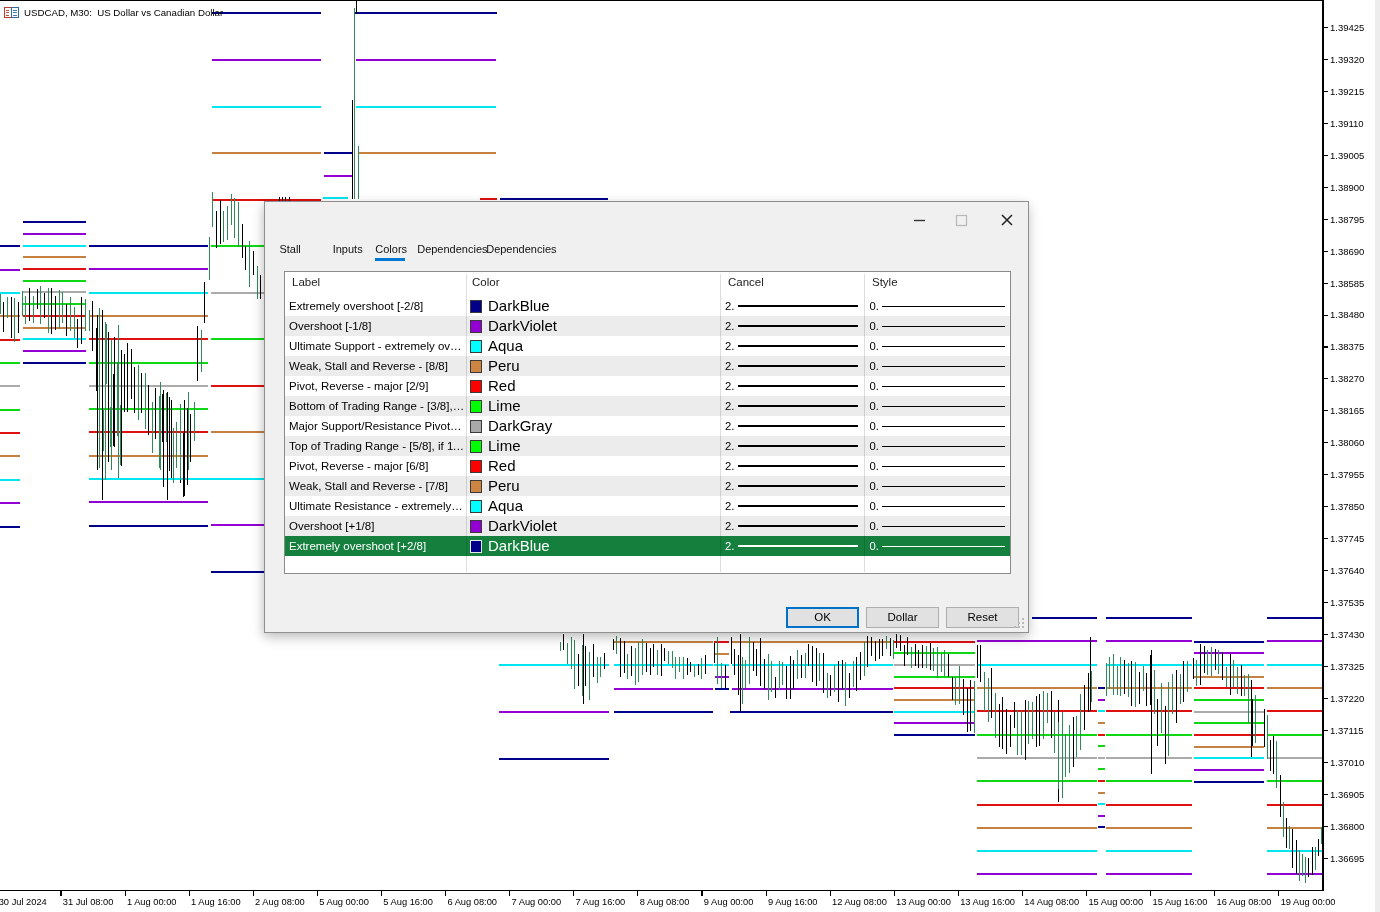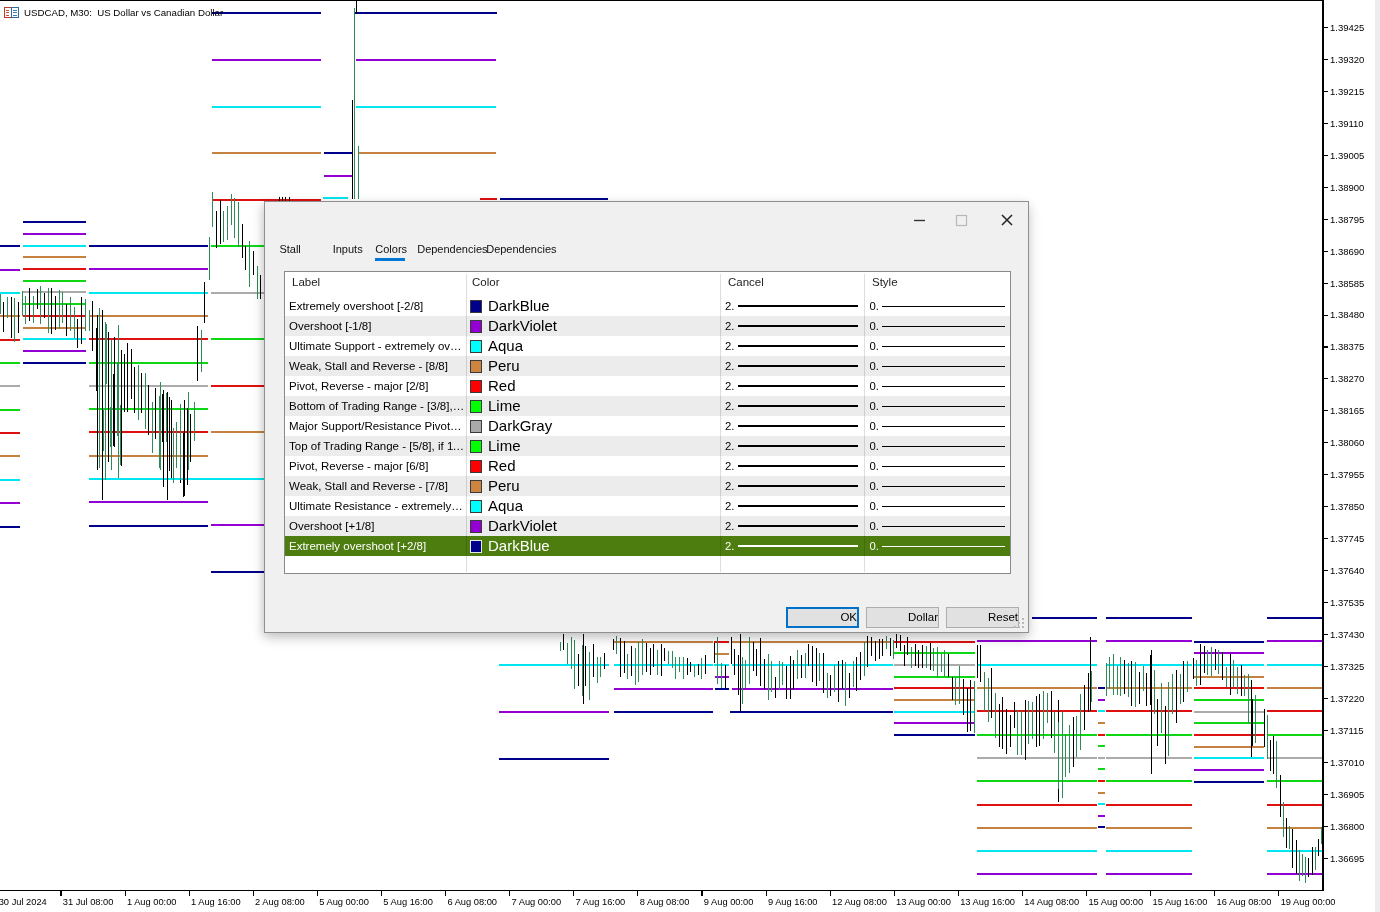--- a/index.html
+++ b/index.html
@@ -9,31 +9,31 @@
 #ttl{position:absolute;left:0;top:0;width:100%;height:31px;background:#fff;
  font-size:11.7px;color:#111;line-height:31px;padding-left:9.5px}
 .tab{position:absolute;top:41px;font-size:11px;color:#111}
 #tabline{position:absolute;left:109.6px;top:56.2px;width:30.5px;height:2.6px;background:#0077d4}
 #tbl{position:absolute;left:19px;top:68.5px;width:727px;height:303px;background:#fff;
  border:1px solid #8a8a8a;overflow:hidden}
 .hd{position:absolute;top:4.5px;font-size:11.5px;color:#222}
 .hsep{position:absolute;top:2px;height:298px;width:1px;background:rgba(0,0,0,.13);z-index:5}
 .row{position:absolute;left:0;width:100%;height:20px;background:#fff}
 .row.alt{background:#ececec}
-.row.sel{background:#4d7c0f}
+.row.sel{background:#15803d}
 .c-lab{position:absolute;left:4px;top:0;font-size:11.5px;line-height:20px;white-space:nowrap;
  overflow:hidden;text-overflow:ellipsis;max-width:176px}
 .chip{position:absolute;left:184.5px;top:3.5px;width:12.5px;height:13px;border:1px solid #3a3a3a}
 .c-col{position:absolute;left:203px;top:0;font-size:15px;line-height:20px}
 .c-w{position:absolute;left:440px;top:0;font-size:11.3px;line-height:20px}
 .wline{position:absolute;left:453px;top:9px;width:120px;height:2px}
 .c-s{position:absolute;left:584.5px;top:0;font-size:11.3px;line-height:20px}
 .sline{position:absolute;left:597px;top:9.5px;width:123px;height:1px}
 .btn{position:absolute;top:404.5px;width:73px;height:21px;background:#e1e1e1;
- border:1px solid #adadad;font-size:11.5px;text-align:right;line-height:19px;color:#000}
+ border:1px solid #adadad;font-size:11.5px;text-align:center;line-height:19px;color:#000}
 #ok{left:521px;border:2px solid #0071c8;line-height:17px}
 #cancel{left:601px}
 #reset{left:681px}
 </style></head>
 <body>
 <svg width="1380" height="912" font-family="Liberation Sans, sans-serif" shape-rendering="crispEdges" style="position:absolute;left:0;top:0">
     <line x1="0" y1="246.3" x2="20" y2="246.3" stroke="#00008B" stroke-width="2"></line>
     <line x1="0" y1="269.65000000000003" x2="20" y2="269.65000000000003" stroke="#9400D3" stroke-width="2"></line>
     <line x1="0" y1="293.0" x2="20" y2="293.0" stroke="#00E6F0" stroke-width="2"></line>
     <line x1="0" y1="316.35" x2="20" y2="316.35" stroke="#C58140" stroke-width="2"></line>
@@ -337,21 +337,21 @@
       <div class="row alt" style="top:84.5px">
         <div class="c-lab" style="color:#000">Weak, Stall and Reverse - [8/8]</div>
         <div class="chip" style="background:#CD853F;border-color:#3a3a3a"></div>
         <div class="c-col" style="color:#000">Peru</div>
         <div class="c-w" style="color:#000">2.</div>
         <div class="wline" style="background:#000"></div>
         <div class="c-s" style="color:#000">0.</div>
         <div class="sline" style="background:#000"></div>
       </div>
       <div class="row" style="top:104.5px">
-        <div class="c-lab" style="color:#000">Pivot, Reverse - major [2/8]</div>
+        <div class="c-lab" style="color:#000">Pivot, Reverse - major [2/9]</div>
         <div class="chip" style="background:#FF0000;border-color:#3a3a3a"></div>
         <div class="c-col" style="color:#000">Red</div>
         <div class="c-w" style="color:#000">2.</div>
         <div class="wline" style="background:#000"></div>
         <div class="c-s" style="color:#000">0.</div>
         <div class="sline" style="background:#000"></div>
       </div>
       <div class="row alt" style="top:124.5px">
         <div class="c-lab" style="color:#000">Bottom of Trading Range - [3/8], if 11-13 bars</div>
         <div class="chip" style="background:#00FF00;border-color:#3a3a3a"></div>

